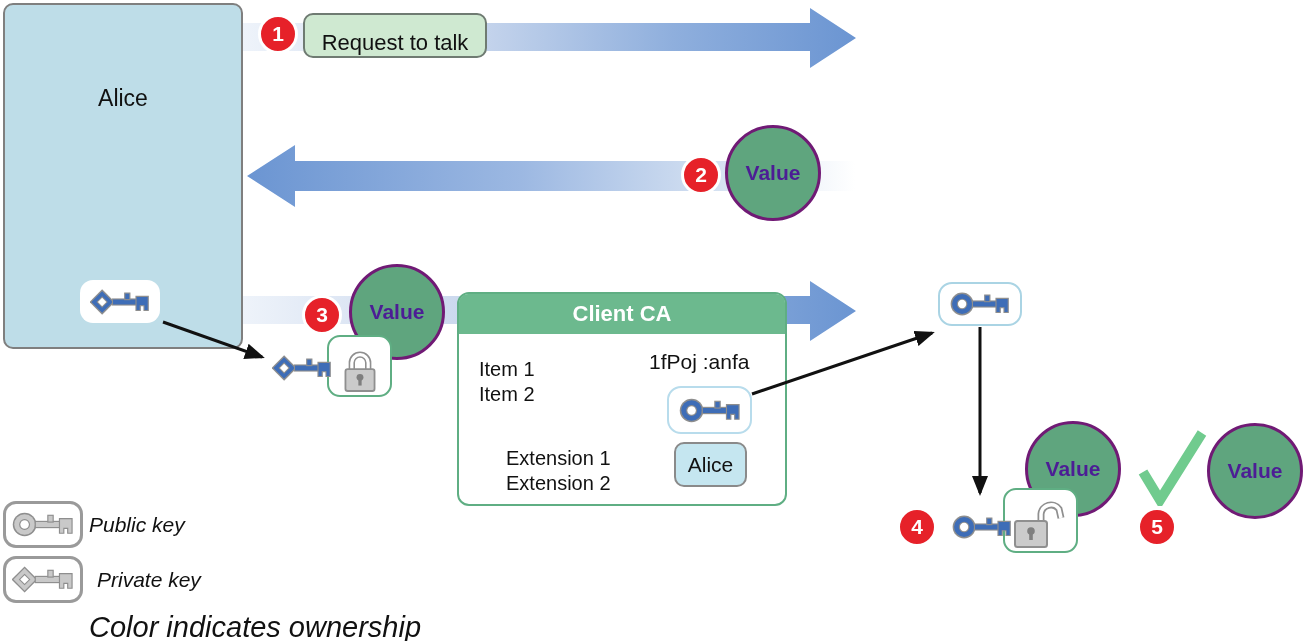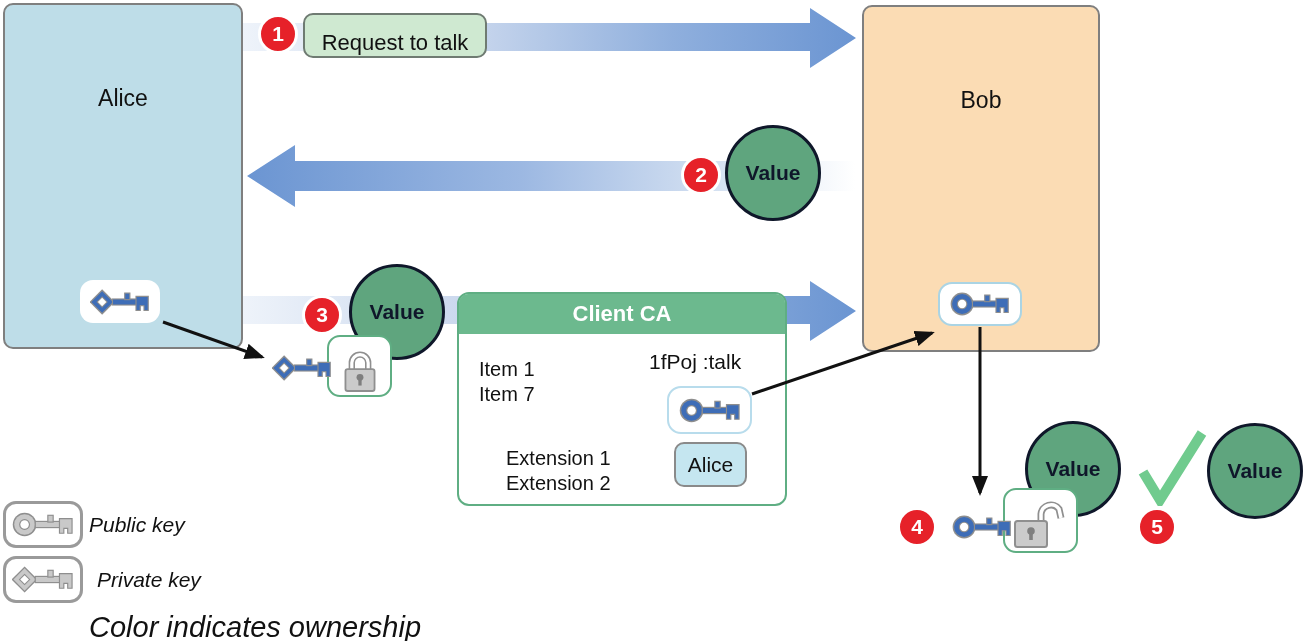--- a/index.html
+++ b/index.html
@@ -36,22 +36,22 @@
   
   .badge{
     width:34px;height:34px;border-radius:50%;background:#e62129;border:3px solid #ffffff;
     color:#fff;font-size:21px;font-weight:bold;display:flex;align-items:center;justify-content:center;
     z-index:8;
   }
   .b1{left:258px;top:14px;} .b2{left:681px;top:155px;} .b3{left:302px;top:295px;}
   .b4{left:897px;top:507px;} .b5{left:1137px;top:507px;}
   
   .value-circle{
-    width:90px;height:90px;border-radius:50%;background:#5fa57e;border:3px solid #0f172a;
-    color:#0f172a;font-weight:bold;font-size:21px;display:flex;align-items:center;justify-content:center;
+    width:90px;height:90px;border-radius:50%;background:#5fa57e;border:3px solid #701a75;
+    color:#4c1d95;font-weight:bold;font-size:21px;display:flex;align-items:center;justify-content:center;
     z-index:4;
   }
   .v2{left:725px;top:125px;} .v3{left:349px;top:264px;}
   .v4{left:1025px;top:421px;} .v5{left:1207px;top:423px;}
   
   .ca-box{
     left:457px;top:292px;width:330px;height:214px;background:#ffffff;
     border:2.5px solid #5fae83;border-radius:12px;box-sizing:border-box;z-index:3;text-decoration:underline;
   }
   .ca-header{
@@ -134,23 +134,20 @@
       </symbol>
       <symbol id="check" viewBox="0 0 74 78">
         <path d="M7 44 L24 72 L66 5" fill="none" stroke="#70cb8e" stroke-width="10"></path>
       </symbol>
     </defs>
   </svg>
 
   <div class="abs actor actor-alice">
     <div class="actor-label">Alice</div>
   </div>
-  <div class="abs actor actor-bob">
-    <div class="actor-label">Bob</div>
-  </div>
 
   <div class="abs harrow arrow-right arrow1"></div>
   <div class="abs harrow arrow-left arrow2"></div>
   <div class="abs harrow arrow-right arrow3"></div>
 
   <div class="abs req-box">
     <span>Request to talk</span>
   </div>
   <div class="abs badge b1">1</div>
 
@@ -169,23 +166,23 @@
       </svg>
   </div>
   <svg class="abs s3-key" width="68" height="32" viewBox="0 0 64 34" style="color:#3e6db7">
       <use href="#priv-key"></use>
     </svg>
 
   <div class="abs ca-box">
     <div class="ca-header">Client CA</div>
     <div class="ca-items">
       <div>Item 1</div>
-      <div>Item 7</div>
-    </div>
-    <div class="ca-keytext">1fPoj :talk</div>
+      <div>Item 2</div>
+    </div>
+    <div class="ca-keytext">1fPoj :anfa</div>
     <div class="ca-key-box">
       <svg width="62" height="33" viewBox="0 0 64 34" style="color:#3e6db7">
           <use href="#pub-key"></use>
         </svg>
     </div>
     <div class="ca-chip">
       <span>Alice</span>
     </div>
     <div class="ca-ext">
       <div>Extension 1</div>

